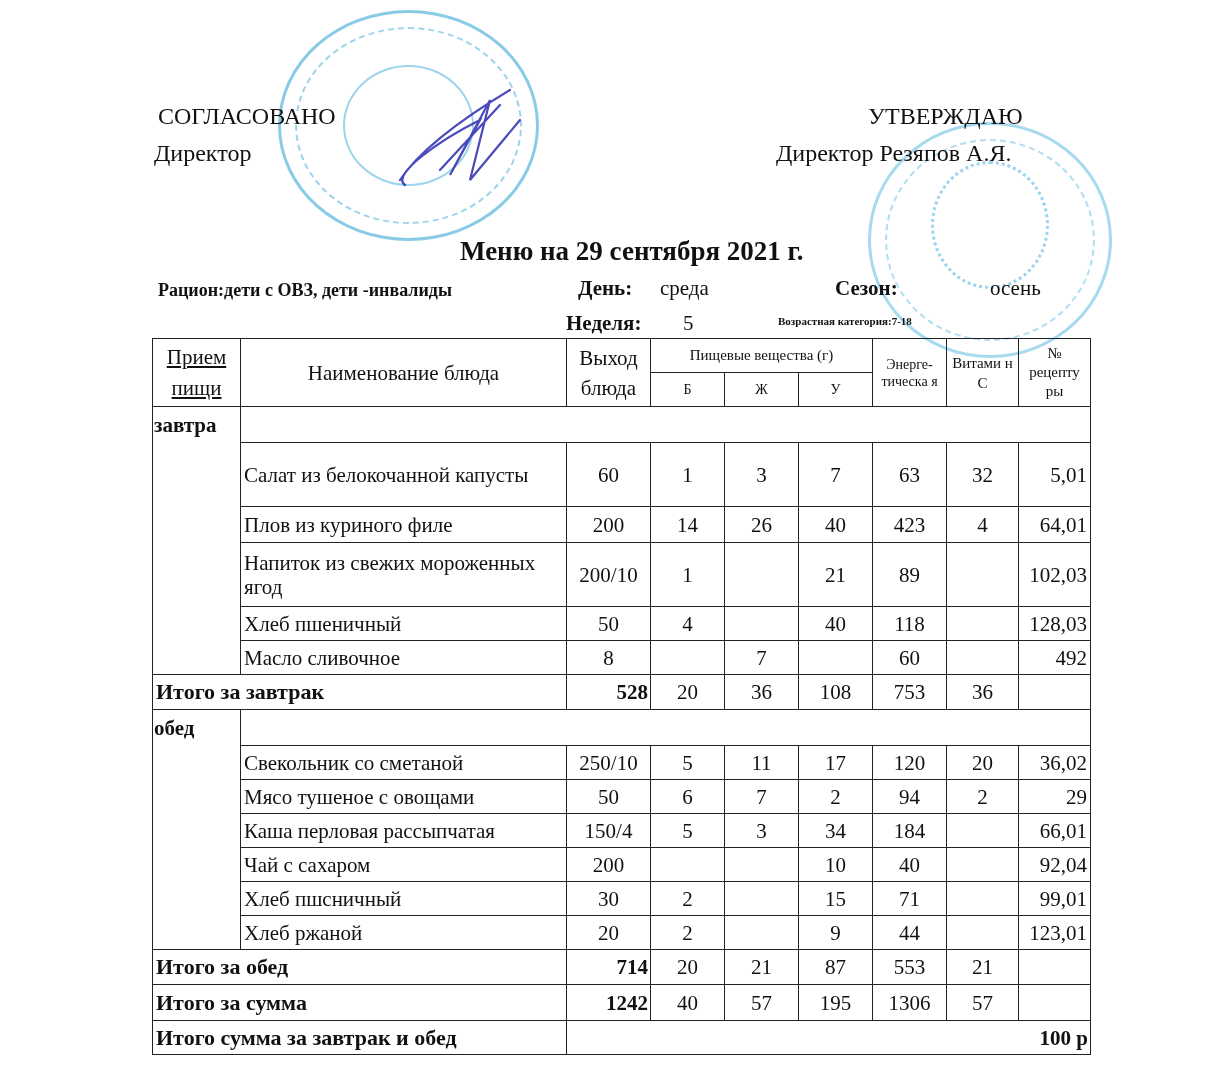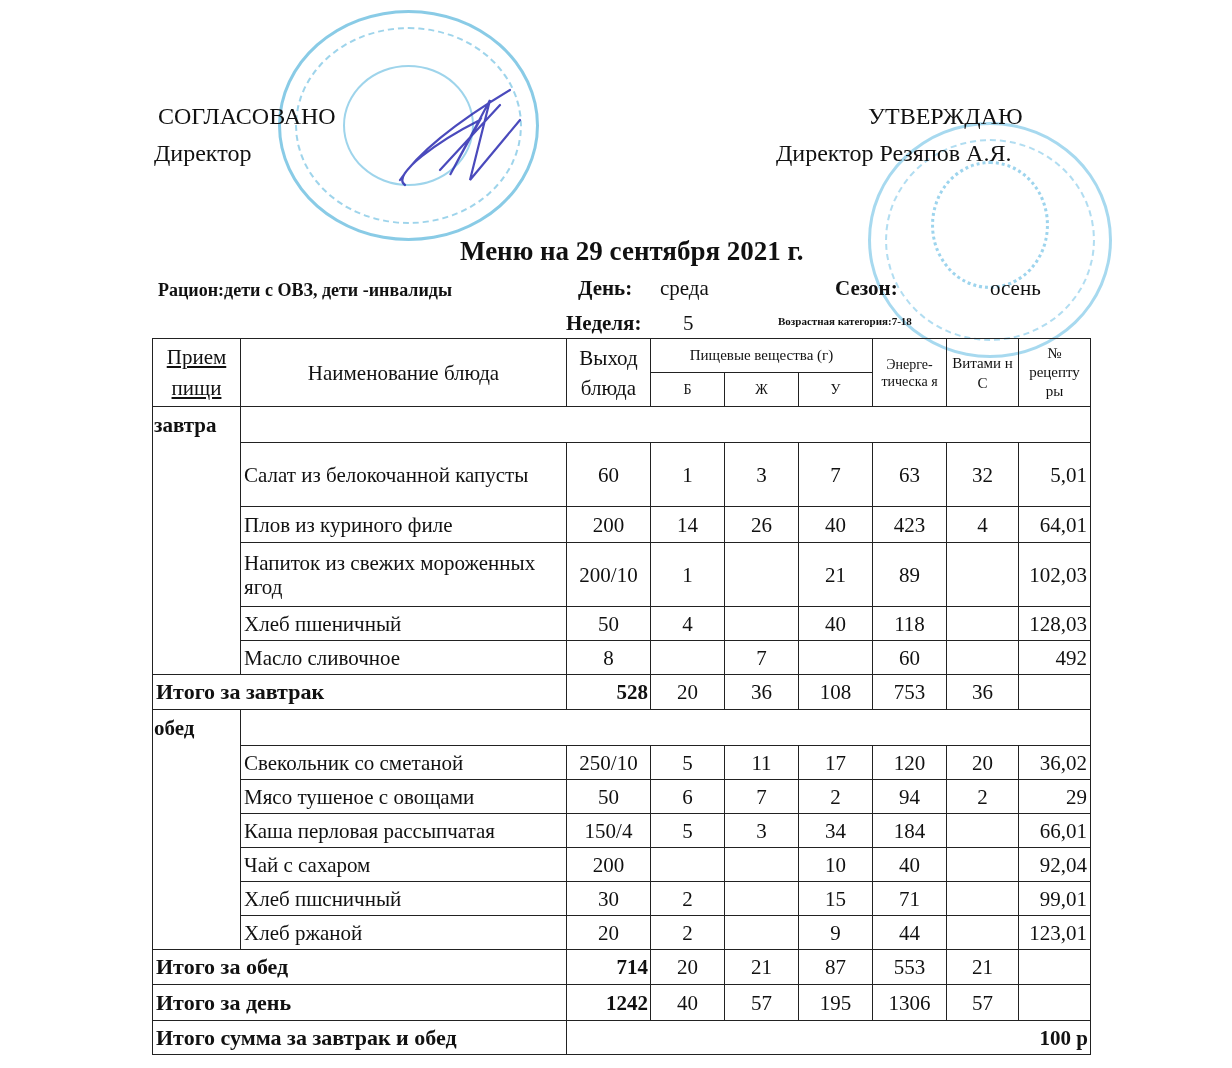--- a/index.html
+++ b/index.html
@@ -239,21 +239,21 @@
     <td colspan="2" class="total-label">Итого за обед</td>
     <td class="total-bold">714</td>
     <td>20</td>
     <td>21</td>
     <td>87</td>
     <td>553</td>
     <td>21</td>
     <td></td>
   </tr>
       <tr style="height:36px">
-    <td colspan="2" class="total-label">Итого за день</td>
+    <td colspan="2" class="total-label">Итого за сумма</td>
     <td class="total-bold">1242</td>
     <td>40</td>
     <td>57</td>
     <td>195</td>
     <td>1306</td>
     <td>57</td>
     <td></td>
   </tr>
       <tr style="height:34px">
     <td colspan="2" class="total-label">Итого сумма за завтрак и обед</td>

